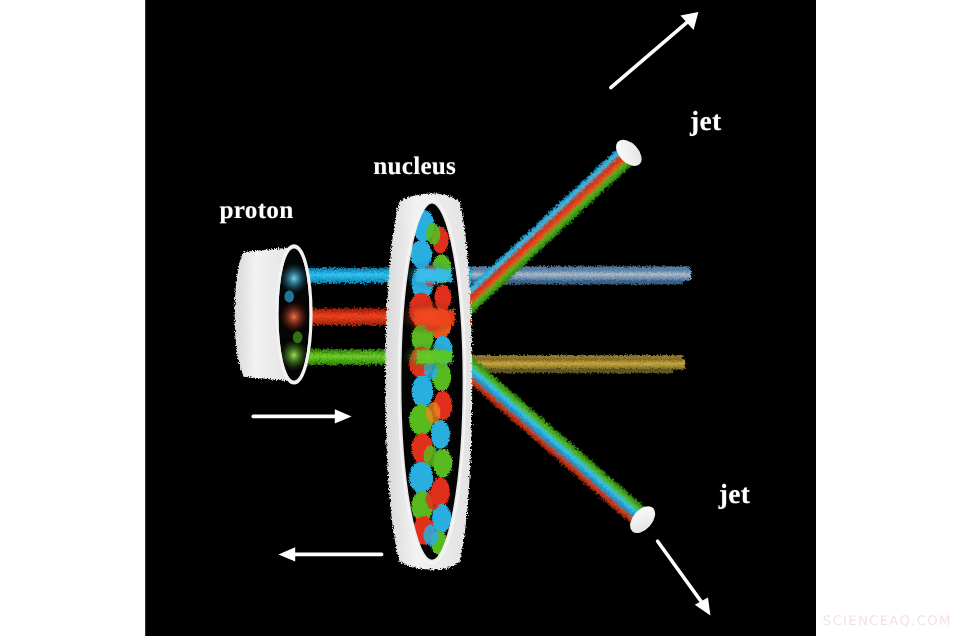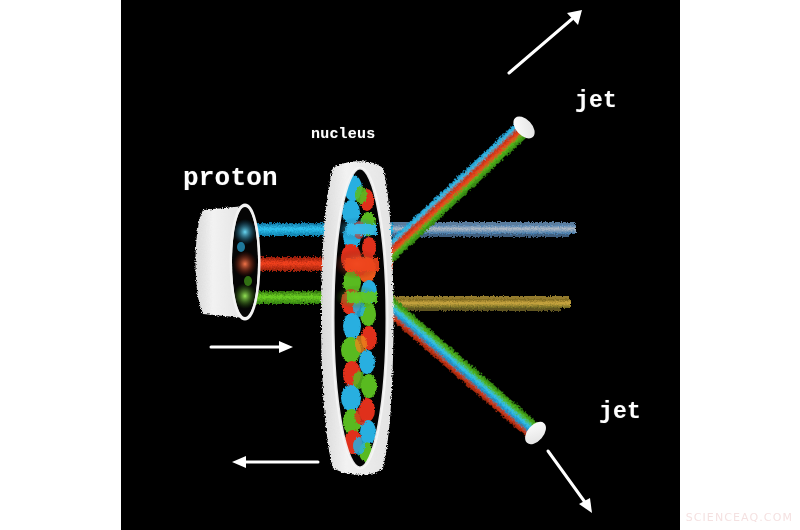--- a/index.html
+++ b/index.html
@@ -37,29 +37,29 @@
     left: 0;
     top: 0;
     width: 559px;
     height: 530px;
   }
 
   
   .label {
     position: absolute;
     color: #ffffff;
-    font-family: Liberation Mono, monospace;
+    font-family: Liberation Serif, serif;
     font-weight: 700;
     letter-spacing: 0.2px;
     white-space: nowrap;
     text-shadow: 0 0 1px rgba(255,255,255,0.35);
     user-select: none;
   }
-  #label-proton { left: 62px; top: 163px; font-size: 26px; }
-  #label-nucleus { left: 190px; top: 126px; font-size: 15px; }
+  #label-proton { left: 62px; top: 163px; font-size: 21px; }
+  #label-nucleus { left: 190px; top: 126px; font-size: 21px; }
   #label-jet-top { left: 454px; top: 88px; font-size: 23px; }
   #label-jet-bottom { left: 478px; top: 399px; font-size: 23px; }
 
   
   #watermark {
     position: absolute;
     right: 7px;
     bottom: 6px;
     font-family: "DejaVu Sans", sans-serif;
     font-size: 11px;

